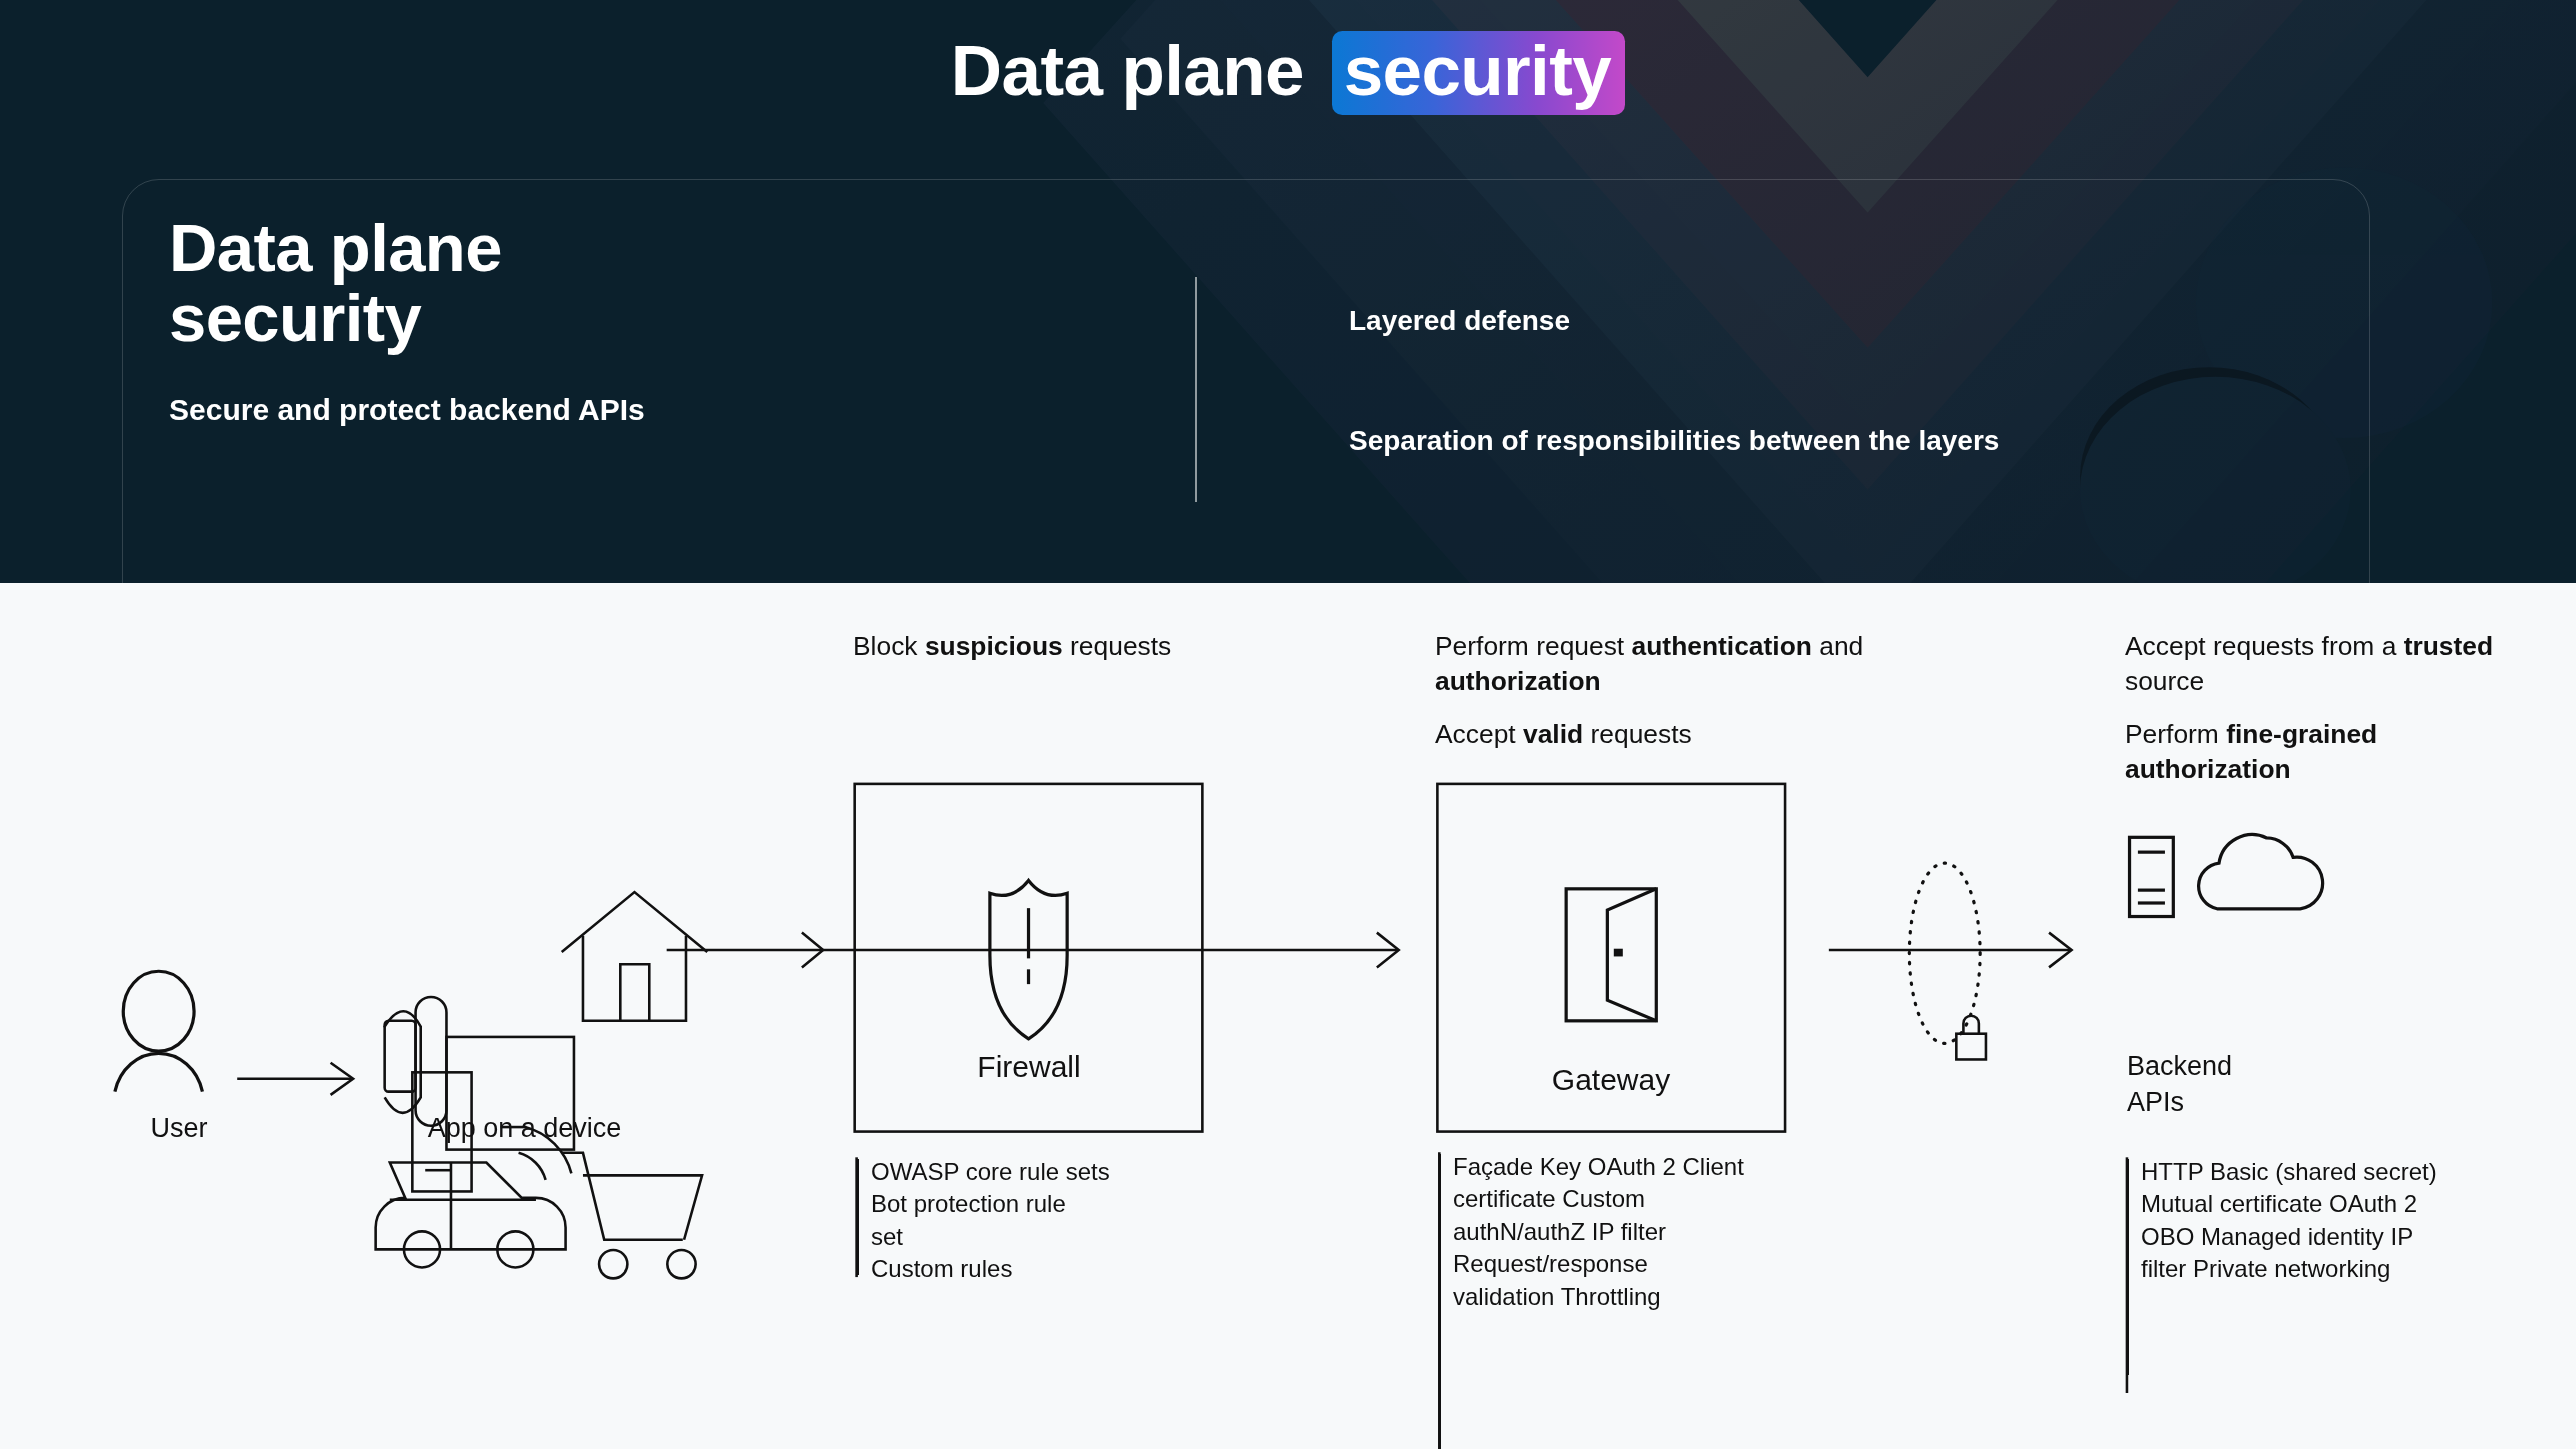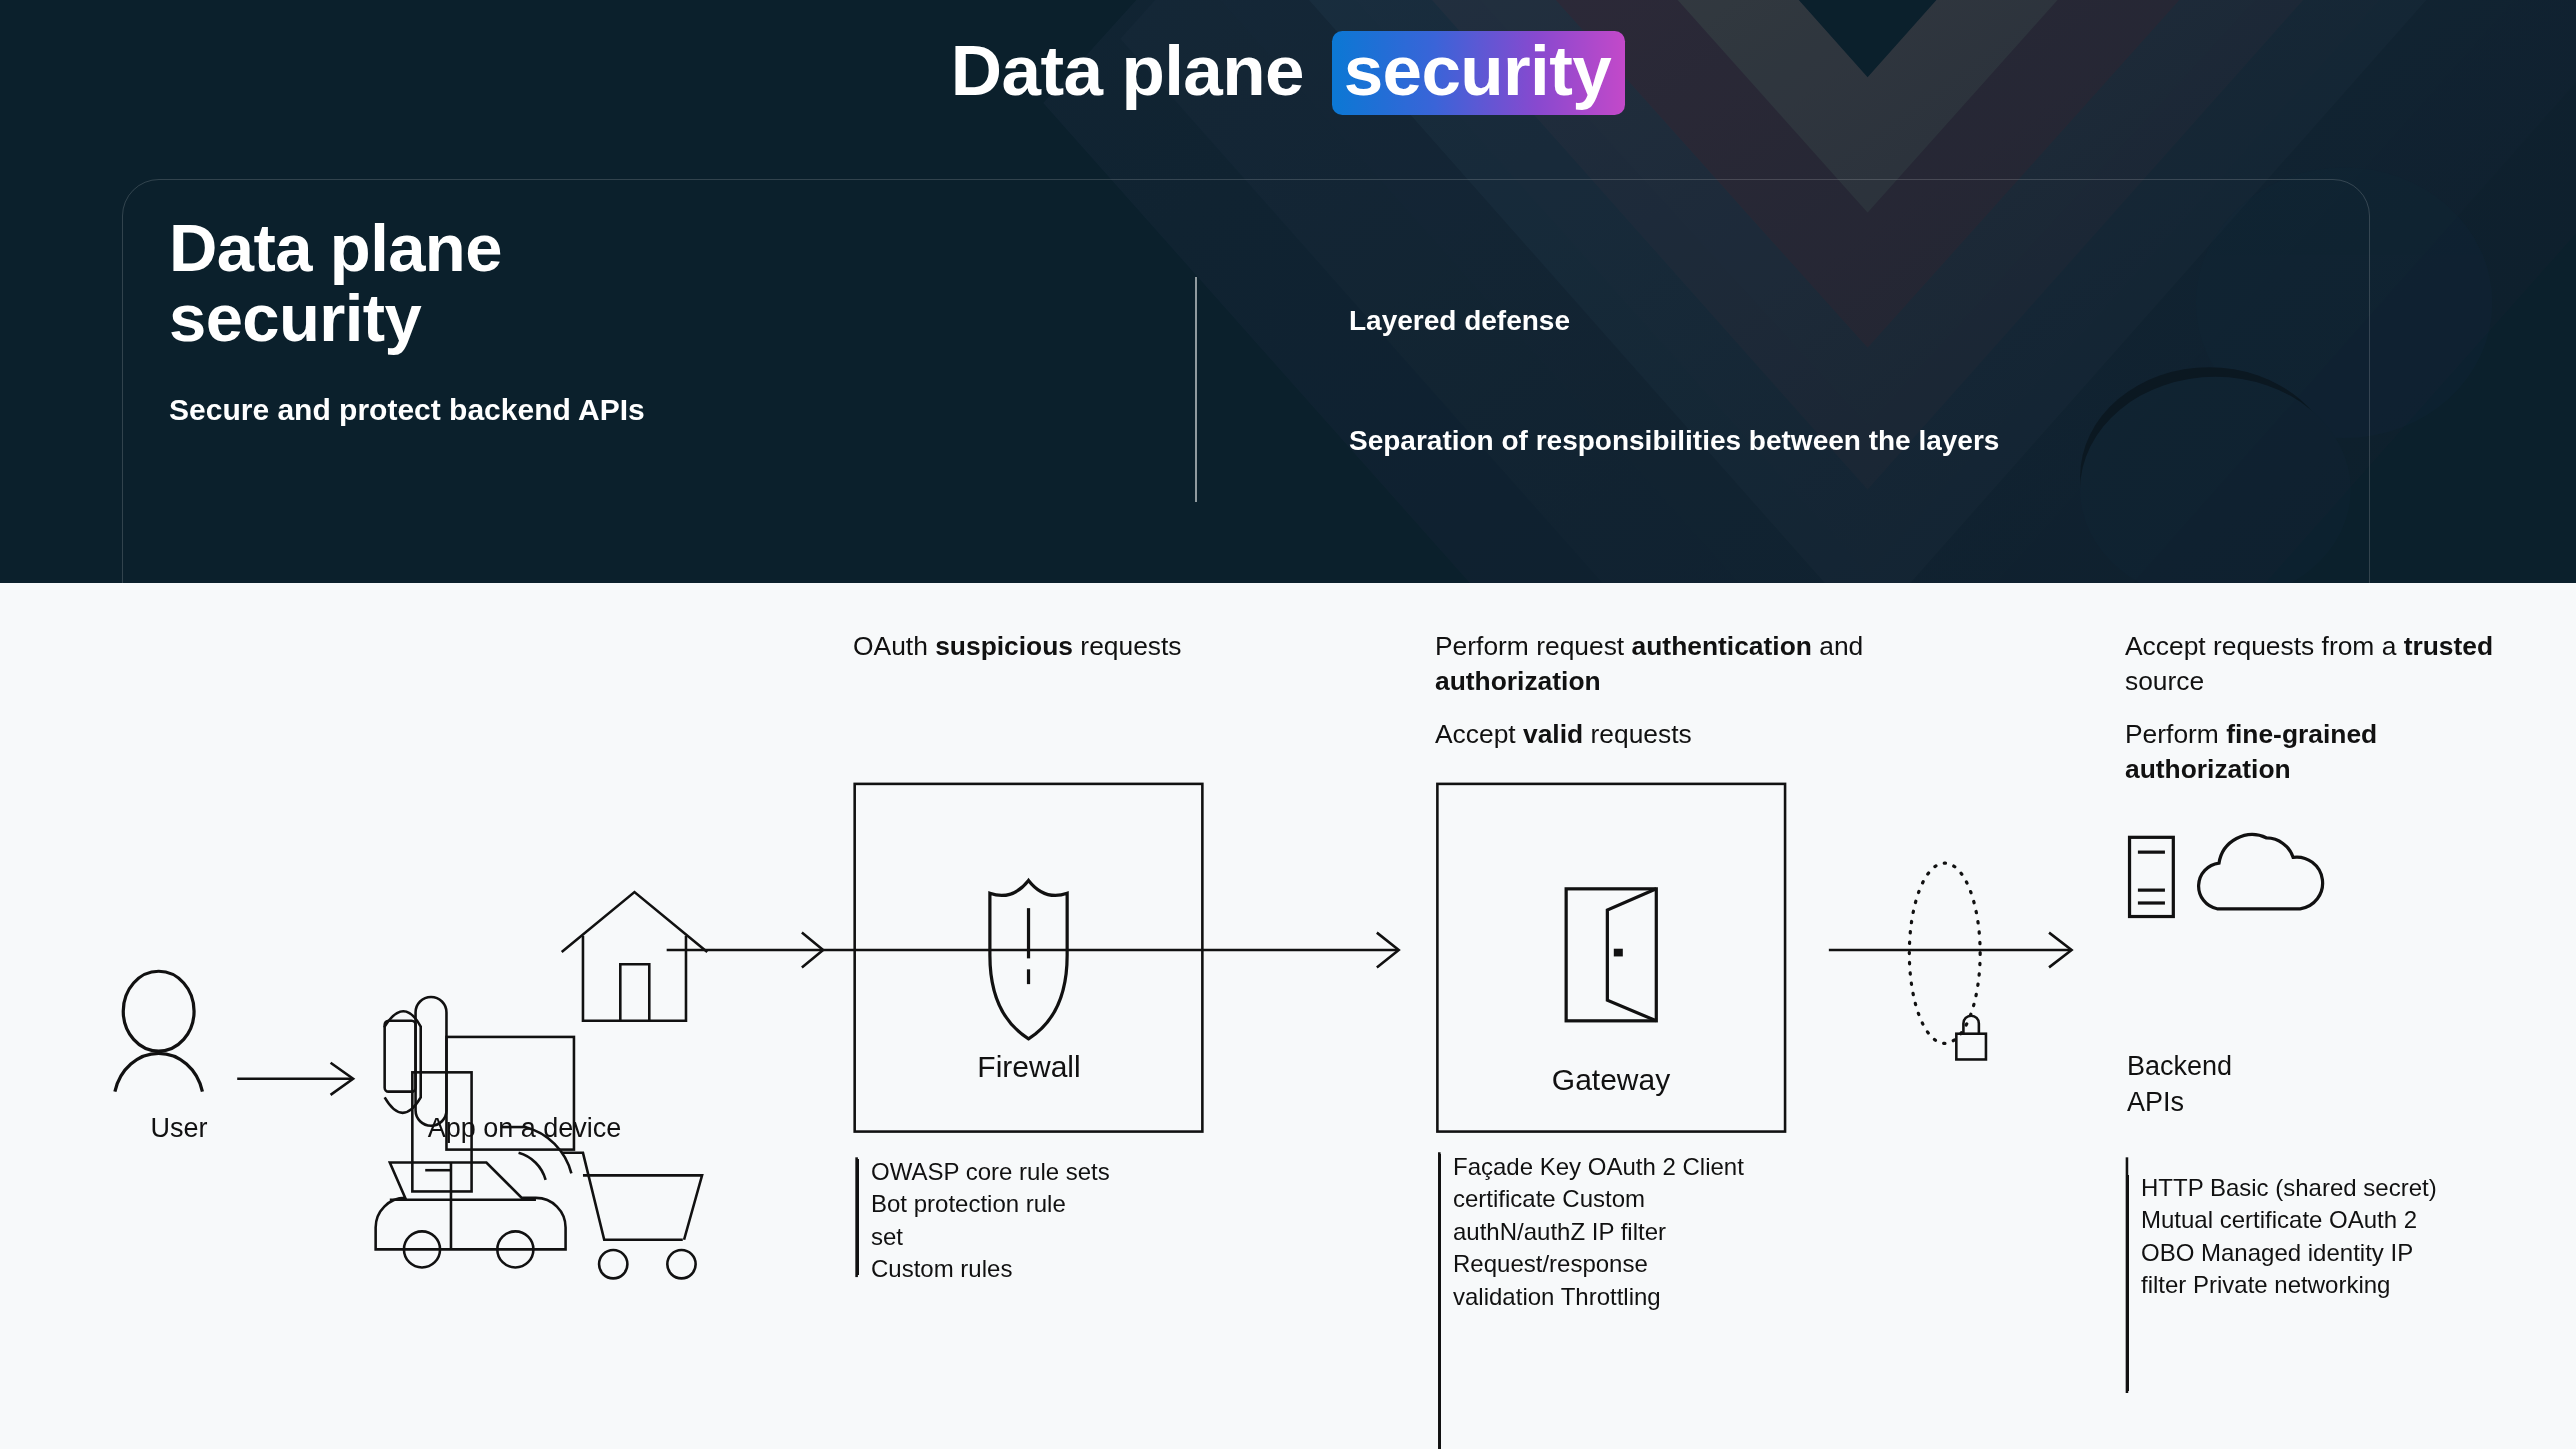--- a/index.html
+++ b/index.html
@@ -89,21 +89,21 @@
     position:absolute;font-size:24px;line-height:1.35;color:#111;
     padding-left:14px;
     box-sizing:border-box;
   }
   .rail::before{
     content:"";position:absolute;left:0;top:2.6px;bottom:0;width:1.9px;background:#111;
   }
   .rail-fw{left:857px;top:573px;width:361px;height:77px;}
   .rail-fw::before{height:116px;bottom:auto;}
   .rail-gw{left:1439px;top:568px;width:386px;height:309px;}
-  .rail-be{left:2127px;top:573px;width:412px;height:219px;margin-top:16px;}
+  .rail-be{left:2127px;top:573px;width:412px;height:219px;}
 
   svg{display:block;}
   .ink{fill:none;stroke:#111;stroke-width:5;}
   .ink-thin{fill:none;stroke:#111;stroke-width:4;}
 </style>
 </head>
 <body>
 
 <div id="stage">
 
@@ -168,21 +168,21 @@
       <div class="hero-right">
         <div class="hero-bullet b1">Layered defense</div>
         <div class="hero-bullet b2">Separation of responsibilities between the layers</div>
       </div>
     </div>
   </div>
 
   <div class="diagram">
 
     <div class="ann ann-fw">
-      <span>OAuth </span><b>suspicious</b><span> requests</span>
+      <span>Block </span><b>suspicious</b><span> requests</span>
     </div>
 
     <div class="ann ann-gw">
       <div class="l1">
         <span>Perform request </span><b>authentication</b><span> and </span><b>authorization</b>
       </div>
       <div class="l2">
         <span>Accept </span><b>valid</b><span> requests</span>
       </div>
     </div>

